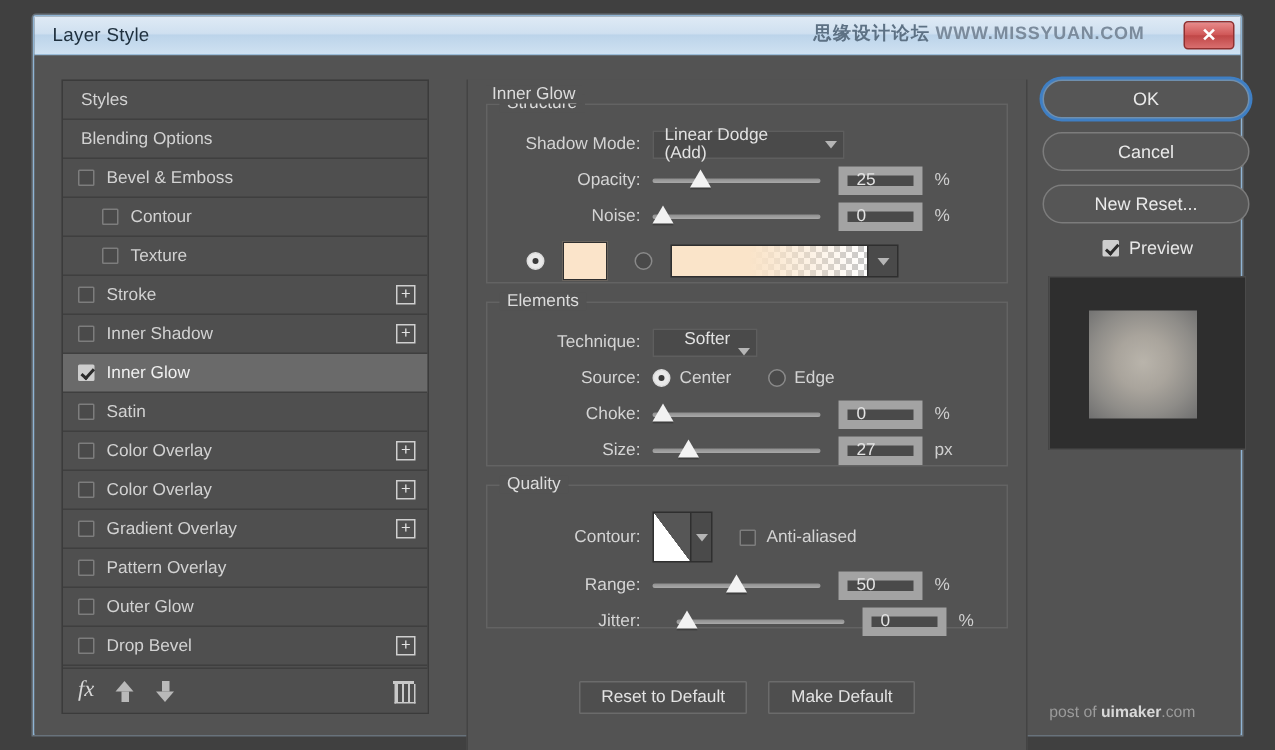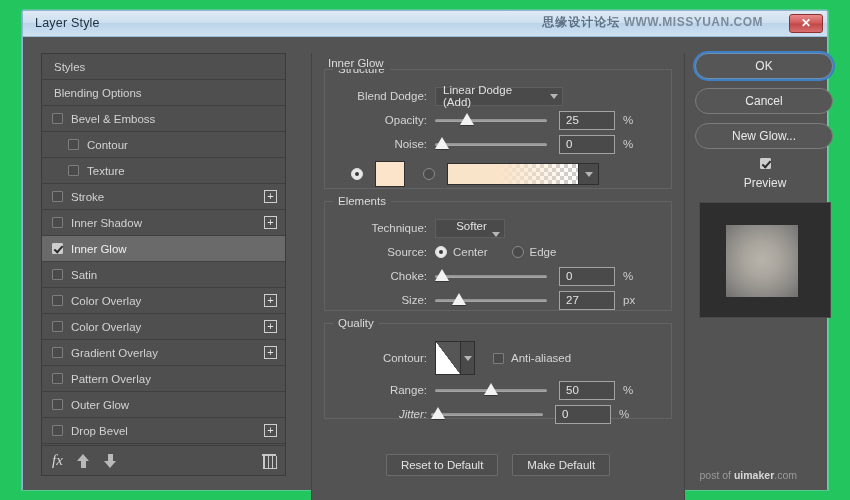--- a/index.html
+++ b/index.html
@@ -3,21 +3,21 @@
 <meta charset="utf-8">
 <style>
   * { box-sizing: border-box; }
   html, body {
     margin: 0; padding: 0;
     width: 850px; height: 500px;
     background: #1c1c1c;
     font-family: "Liberation Sans", sans-serif;
     overflow: hidden;
   }
-  #root { position: relative; width: 850px; height: 500px; background: #22c55e; }
+  #root { position: relative; width: 850px; height: 500px; background: #404040; }
 
   
   .window {
     position: absolute; left: 22px; top: 10px;
     width: 806px; height: 480px;
     border: 1px solid #8fb4d4;
     border-radius: 2px 2px 0 0;
     background: #535353;
     box-shadow: 0 0 0 1px rgba(180,210,235,.35);
   }
@@ -189,21 +189,21 @@
   .thumb {
     position: absolute; top: 1px;
     width: 0; height: 0;
     border-left: 7px solid transparent;
     border-right: 7px solid transparent;
     border-bottom: 12px solid #f2f2f2;
     cursor: pointer;
     filter: drop-shadow(0 1px 0 rgba(0,0,0,.35));
   }
   .num {
-    background: #4a4a4a; border: 1px solid #a3a3a3;
+    background: #4a4a4a; border: 6px solid #a3a3a3;
     height: 19px; width: 56px;
     color: #e4e4e4; font-size: 11.5px;
     display: flex; align-items: center; padding-left: 6px;
     cursor: text;
   }
   .unit { font-size: 11.5px; color: #cfcfcf; margin-left: 8px; }
 
   .radio {
     width: 12px; height: 12px; border-radius: 50%;
     border: 1px solid #8a8a8a; background: #4a4a4a;
@@ -274,21 +274,21 @@
     width: 138px; height: 26px;
     background: #565656; border: 1px solid #7c7c7c;
     border-radius: 13px;
     color: #eaeaea; font-size: 12px;
     display: flex; align-items: center; justify-content: center;
     margin-bottom: 9px; cursor: pointer;
   }
   .pbtn.primary { box-shadow: 0 0 0 2px #3f7fc4; border-color: #6f8fae; }
   .preview-row {
     display: flex; align-items: center; justify-content: center;
-    gap: 7px; margin-top: 2px; margin-bottom: 12px; cursor: pointer; flex-direction: column;
+    gap: 7px; margin-top: 2px; margin-bottom: 12px; cursor: pointer;
   }
   .preview-row .lbltxt { font-size: 12px; color: #e6e6e6; }
   .thumbbox {
     width: 132px; height: 116px;
     margin: 0 auto;
     background: #2e2e2e; border: 1px solid #4a4a4a;
     position: relative;
   }
   .thumb-square {
     position: absolute; left: 26px; top: 22px;
@@ -395,21 +395,21 @@
       </div>
 
       <div class="options">
 
         <div class="glow-label" style="left:12px;top:4px;">Inner Glow</div>
 
         <div class="fieldset" style="margin-top:16px;height:120px;padding:14px 10px 8px 10px;">
           <div class="fs-legend">Structure</div>
 
           <div class="row">
-            <span class="lbl" style="width:92px;margin-right:8px;">Blend Dodge:</span>
+            <span class="lbl" style="width:92px;margin-right:8px;">Shadow Mode:</span>
             <span class="sel" style="width:128px;">
               <span>Linear Dodge (Add)</span>
               <span class="chev"></span>
             </span>
           </div>
 
           <div class="row">
             <span class="lbl" style="width:92px;margin-right:8px;">Opacity:</span>
             <span class="slider" style="width:112px;">
               <span class="track" style="width:112px;"></span>
@@ -501,40 +501,40 @@
             <span class="lbl" style="width:92px;margin-right:8px;">Range:</span>
             <span class="slider" style="width:112px;">
               <span class="track" style="width:112px;"></span>
               <span class="thumb" id="thumb-range" style="left: 49px;"></span>
             </span>
             <span class="num" style="margin-left:12px;">50</span>
             <span class="unit">%</span>
           </div>
 
           <div class="row">
-            <span class="lbl" style="width:92px;margin-right:4px;font-style:italic;">Jitter:</span>
+            <span class="lbl" style="width:92px;margin-right:24px;">Jitter:</span>
             <span class="slider" style="width:112px;">
               <span class="track" style="width:112px;"></span>
               <span class="thumb" id="thumb-jitter" style="left: 0px;"></span>
             </span>
             <span class="num" style="margin-left:12px;">0</span>
             <span class="unit">%</span>
           </div>
         </div>
 
         <div class="defbtns">
           <span class="defbtn">Reset to Default</span>
           <span class="defbtn">Make Default</span>
         </div>
       </div>
 
       <div class="rightpanel">
         <div class="pbtn primary">OK</div>
         <div class="pbtn">Cancel</div>
-        <div class="pbtn">New Glow...</div>
+        <div class="pbtn">New Reset...</div>
         <div class="preview-row">
           <span class="cbx on" style="margin-right:0;"></span>
           <span class="lbltxt">Preview</span>
         </div>
         <div class="thumbbox">
           <div class="thumb-square"></div>
         </div>
       </div>
 
       <div class="wm-bottom">

